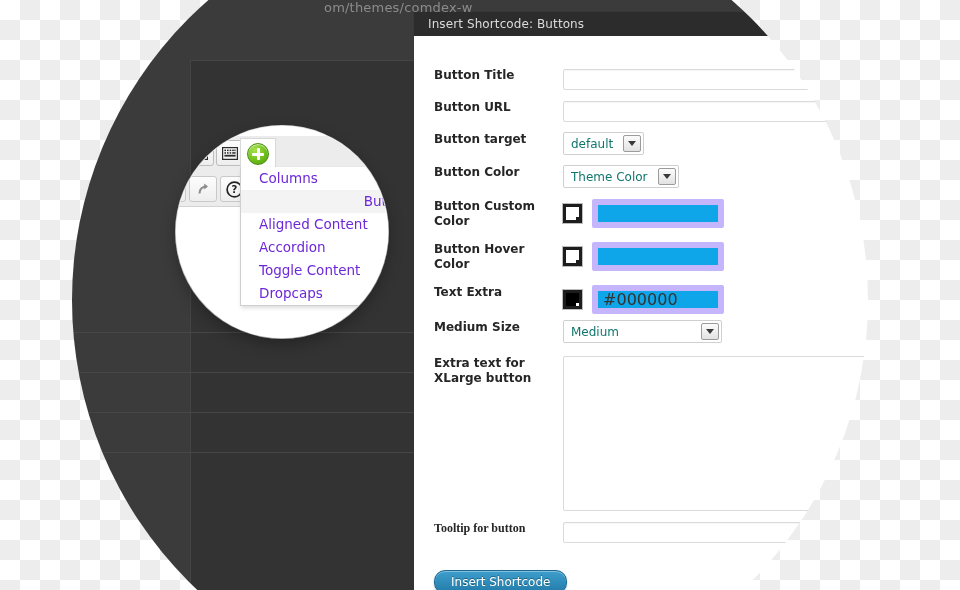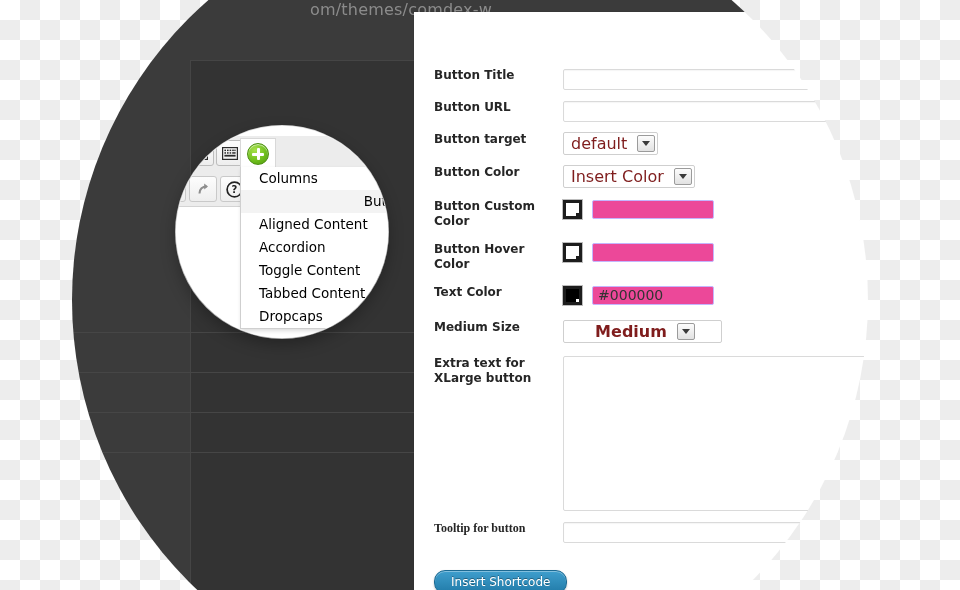--- a/index.html
+++ b/index.html
@@ -17,22 +17,22 @@
 
   
   .bigcircle{
     position:absolute;left:70px;top:-100px;width:800px;height:800px;
     border-radius:50%;overflow:hidden;
     background:#3a3a3a;
     box-shadow:0 3px 14px rgba(0,0,0,.28);
   }
   .bigcircle .bgdark{position:absolute;inset:0;background:#3b3b3b;}
   .url-text{
-    position:absolute;left:240px;top:100px;
-    color:#9a9a9a;font-size:16px;letter-spacing:.2px;white-space:nowrap;
+    position:absolute;left:254px;top:100px;
+    color:#9a9a9a;font-size:13px;letter-spacing:.2px;white-space:nowrap;
     opacity:.85;
   }
   .hr-line{position:absolute;left:0;right:0;height:1px;background:#464646;}
   .darkpanel{
     position:absolute;left:120px;top:160px;width:560px;bottom:90px;
     background:#333333;border:1px solid #454545;
   }
   .toolbar-ghost{
     position:absolute;left:180px;top:185px;width:500px;height:66px;
     background:#e7e7e7;border:1px solid #cfcfcf;opacity:.92;
@@ -83,21 +83,21 @@
   }
   .green-circle:before{left:4px;top:8.5px;width:12px;height:3px;}
   .green-circle:after{left:8.5px;top:4px;width:3px;height:12px;}
 
   .mg-menu{
     position:absolute;left:64px;top:41px;width:185px;
     background:#ffffff;border:1px solid #cfcfcf;border-top:none;
     box-shadow:1px 2px 4px rgba(0,0,0,.14);
   }
   .mg-menu .mi{
-    padding:3px 10px 4px 18px;font-size:13.5px;color:#000000;
+    padding:3px 10px 4px 18px;font-size:13.5px;color:#6d28d9;
     font-family:"DejaVu Sans","Liberation Sans",sans-serif;white-space:nowrap;
   }
   .mg-menu .mi.sel{background:#f3f3f3;text-align:right;}
   .cursor{
     position:absolute;left:190px;top:192px;width:13px;height:19px;
     filter:drop-shadow(0 1px 1px rgba(0,0,0,.35));
   }
 
   
   .dialog{
@@ -120,22 +120,22 @@
     width:168px;height:19px;border:1px solid #dadada;background:#fff;
     font-size:12px;padding:0 5px;color:#333;border-radius:2px;outline:none;
     font-family:"DejaVu Sans","Liberation Sans",sans-serif;
     box-shadow:inset 0 1px 1px rgba(0,0,0,.04);
   }
   input.wide{width:310px;}
   .selwrap{
     display:inline-flex;align-items:center;height:21px;
     border:1px solid #cfcfcf;background:#fff;border-radius:2px;padding:0 2px 0 7px;
   }
-  .selwrap .sv{font-size:16px;color:#7f1d1d;padding-right:10px;}
-  .selwrap.wide{width:148px;justify-content:center;font-weight:bold;}
+  .selwrap .sv{font-size:12px;color:#0f766e;padding-right:10px;}
+  .selwrap.wide{width:148px;justify-content:space-between;}
   .arrowbox{
     width:16px;height:15px;border:1px solid #9b9b9b;border-radius:2px;
     background:linear-gradient(#fcfcfc,#e2e2e2);
     display:flex;align-items:center;justify-content:center;
   }
   .arrowbox i{
     display:block;width:0;height:0;border-left:4px solid transparent;
     border-right:4px solid transparent;border-top:5px solid #3a3a3a;
   }
   .swatch{
@@ -143,22 +143,22 @@
     border:3px solid #1d1d1d;background:#fff;position:relative;box-sizing:border-box;
     box-shadow:0 0 0 1px #bdbdbd;
   }
   .swatch.filled{background:#000000;border-color:#1d1d1d;}
   .swatch:after{
     content:"";position:absolute;right:0px;bottom:0px;width:3px;height:3px;background:#1d1d1d;
   }
   .swatch.filled:after{background:#ffffff;}
   .colorinput{
     display:inline-block;vertical-align:middle;margin-left:5px;
-    width:110px;height:17px;border:1px solid #c4b5fd;background:#ec4899;
-    font-size:14px;line-height:17px;padding:0 5px;color:#333;border-radius:2px;
+    width:110px;height:17px;border:6px solid #c4b5fd;background:#0ea5e9;
+    font-size:16px;line-height:17px;padding:0 5px;color:#333;border-radius:2px;
   }
   textarea.big{
     width:300px;height:145px;border:1px solid #dadada;background:#fff;resize:none;
     font-size:12px;padding:4px 5px;color:#333;border-radius:2px;outline:none;
     font-family:"DejaVu Sans","Liberation Sans",sans-serif;
   }
   .insertbtn{
     position:absolute;left:20px;top:534px;
     height:22px;padding:0 16px;border-radius:11px;border:1px solid #1c6a93;
     background:linear-gradient(#3f9ecd,#217ba8);
@@ -248,31 +248,31 @@
           <text x="8.5" y="12.4" font-size="10" text-anchor="middle" font-family="DejaVu Sans, sans-serif" font-weight="bold" fill="#222">?</text>
         </svg>
       </div>
 
       <div class="mg-menu">
         <div class="mi">Columns</div>
         <div class="mi sel">Buttons</div>
         <div class="mi">Aligned Content</div>
         <div class="mi">Accordion</div>
         <div class="mi">Toggle Content</div>
-        <div class="mi">Tabbed Content</div>
         <div class="mi">Dropcaps</div>
       </div>
 
       <svg class="cursor" viewBox="0 0 13 19">
         <path d="M1 1 L1 16 L4.6 12.6 L7 18 L9.3 17 L7 11.8 L11.6 11.8 Z" fill="#ffffff" stroke="#2a2a2a" stroke-width="1.1" stroke-linejoin="round"></path>
       </svg>
     </div>
   </div>
 
   <div class="dialog" style="box-shadow: rgba(0, 0, 0, 0.04) 0px 0px 0px 1px;">
+    <div class="dlg-title">Insert Shortcode: Buttons</div>
 
     <div class="dlg-body">
 
       <div class="row" style="top:32px;">
         <div class="lbl">Button Title</div>
         <div class="fld">
           <input class="txt wide" type="text" value="" style="">
         </div>
       </div>
 
@@ -292,21 +292,21 @@
                 <i></i>
               </span>
           </span>
         </div>
       </div>
 
       <div class="row" style="top:129px;">
         <div class="lbl">Button Color</div>
         <div class="fld">
           <span class="selwrap">
-            <span class="sv">Insert Color</span>
+            <span class="sv">Theme Color</span>
             <span class="arrowbox">
                 <i></i>
               </span>
           </span>
         </div>
       </div>
 
       <div class="row" style="top:163px;">
         <div class="lbl">Button Custom Color</div>
         <div class="fld">
@@ -317,21 +317,21 @@
 
       <div class="row" style="top:206px;">
         <div class="lbl">Button Hover Color</div>
         <div class="fld">
           <span class="swatch"></span>
           <span class="colorinput"></span>
         </div>
       </div>
 
       <div class="row" style="top:249px;">
-        <div class="lbl">Text Color</div>
+        <div class="lbl">Text Extra</div>
         <div class="fld">
           <span class="swatch filled"></span>
           <span class="colorinput">#000000</span>
         </div>
       </div>
 
       <div class="row" style="top:284px;">
         <div class="lbl">Medium Size</div>
         <div class="fld">
           <span class="selwrap wide">

